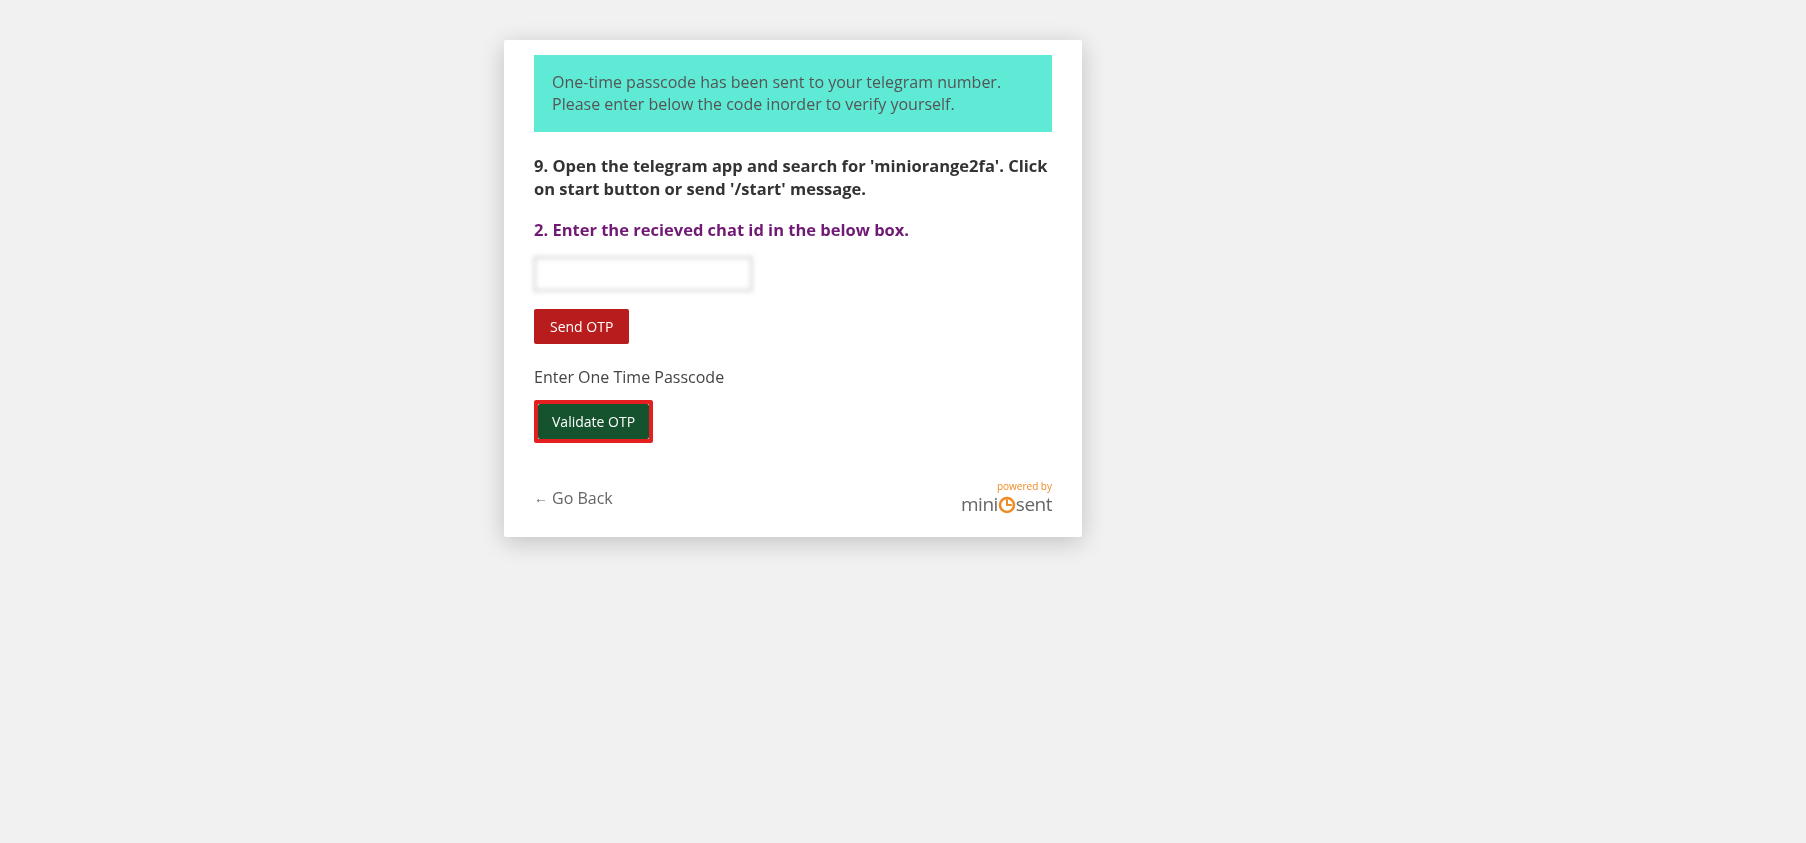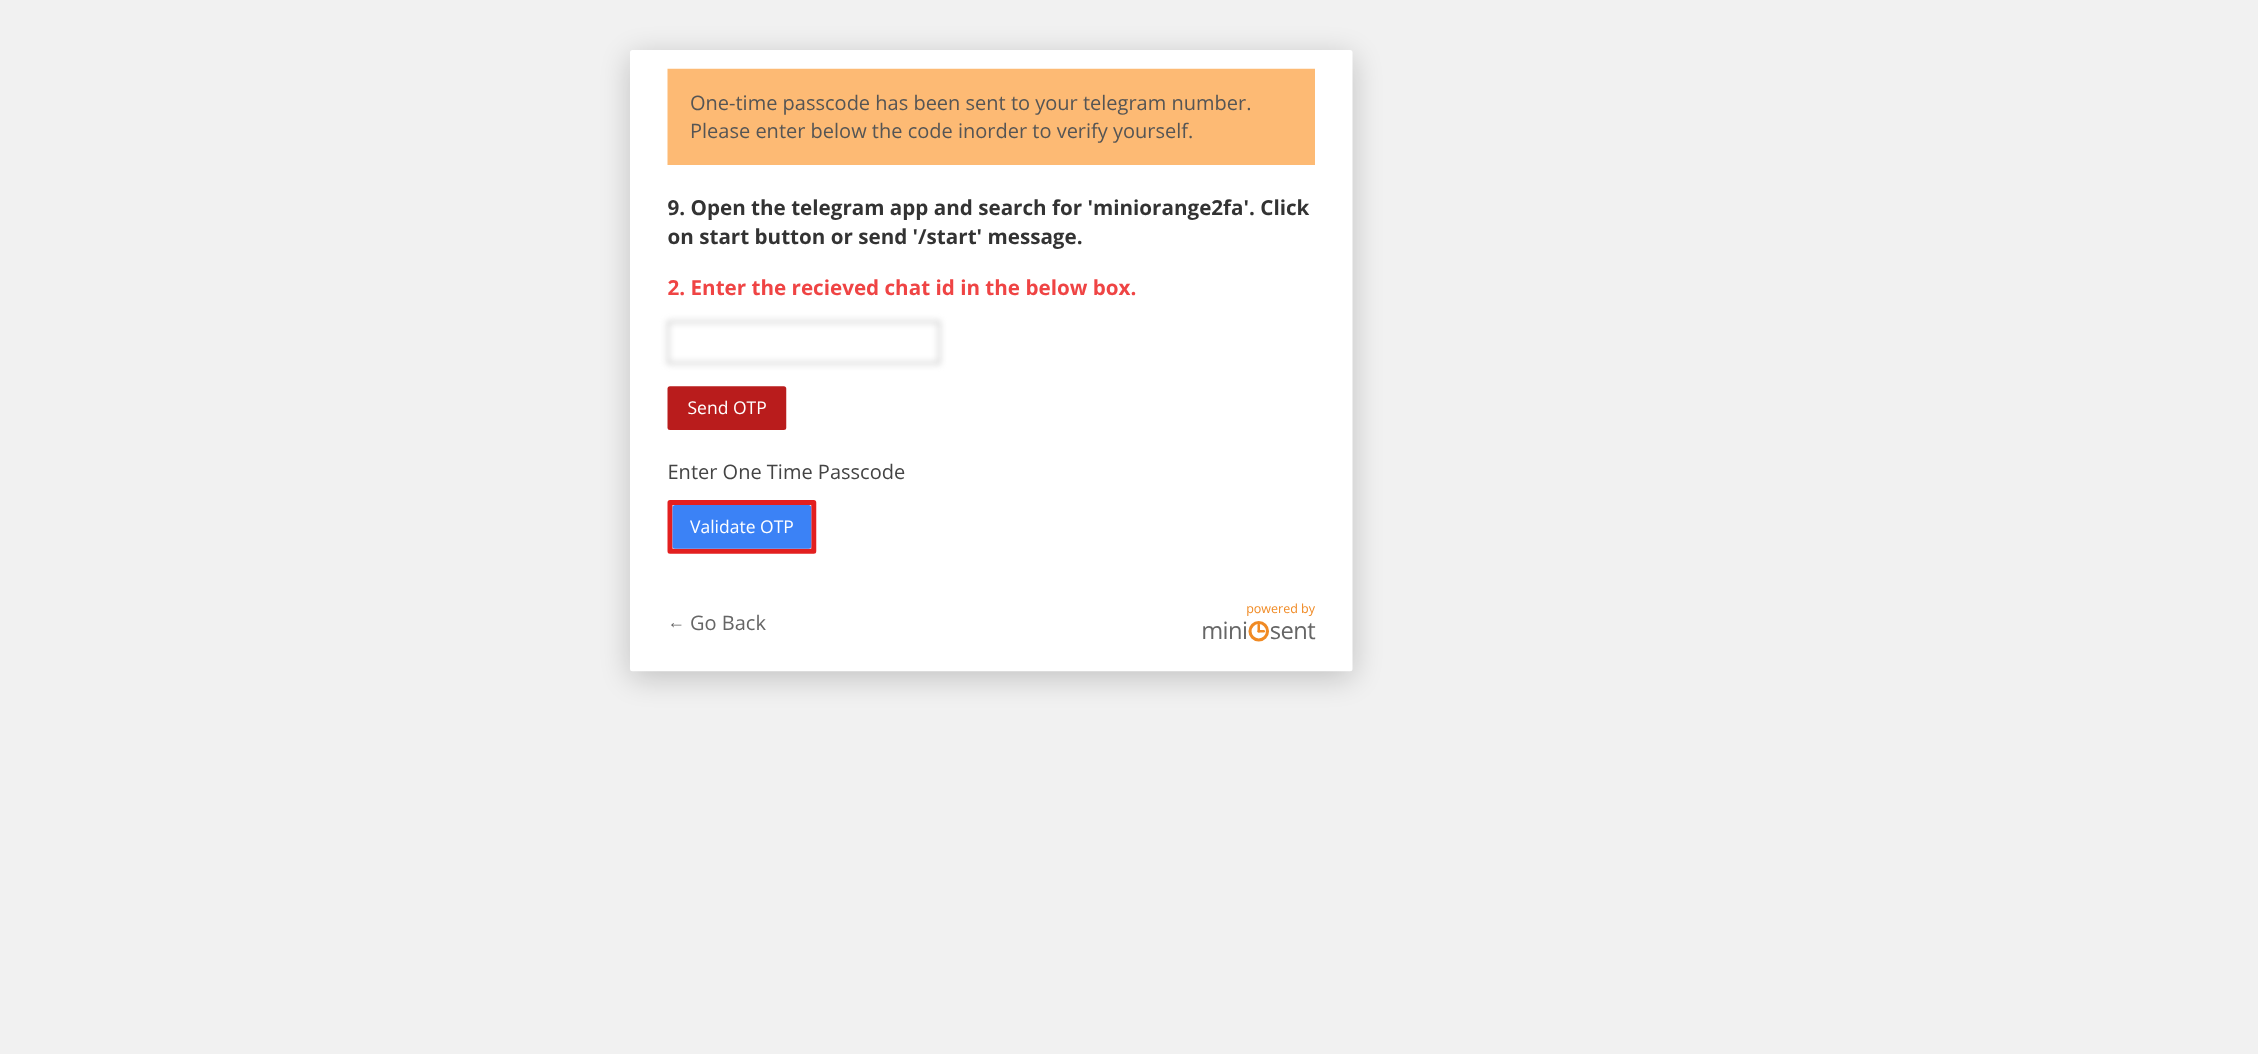--- a/index.html
+++ b/index.html
@@ -43,38 +43,38 @@
       color: #ccc;
       cursor: pointer;
       line-height: 1;
       padding: 0;
       font-weight: 300;
     }
     .modal-body {
       padding: 15px 30px 20px 30px;
     }
     .info-box {
-      background: #fdba74;
+      background: #5eead4;
       padding: 16px 18px;
       margin-bottom: 22px;
       font-size: 16px;
       color: #555;
       line-height: 1.4;
     }
     .instruction {
       font-size: 16.5px;
       font-weight: 700;
       color: #333;
       margin-bottom: 18px;
       line-height: 1.4;
     }
     .instruction2 {
       font-size: 16.5px;
       font-weight: 700;
-      color: #ef4444;
+      color: #701a75;
       margin-bottom: 16px;
       margin-top: 7px;
     }
     .chat-id-input {
       width: 218px;
       height: 34px;
       border: 1px solid #999;
       padding: 6px 10px;
       font-size: 14px;
       color: #999;
@@ -118,21 +118,21 @@
       font-size: 16px;
       cursor: pointer;
     }
     .validate-wrapper {
       display: inline-block;
       border: 4px solid #e31f1f;
       border-radius: 2px;
       padding: 0;
     }
     .validate-btn {
-      background: #3b82f6;
+      background: #14532d;
       color: #fff;
       border: none;
       padding: 8px 14px;
       font-size: 14px;
       border-radius: 2px;
       cursor: pointer;
       font-family: inherit;
       display: block;
     }
     .modal-footer {

